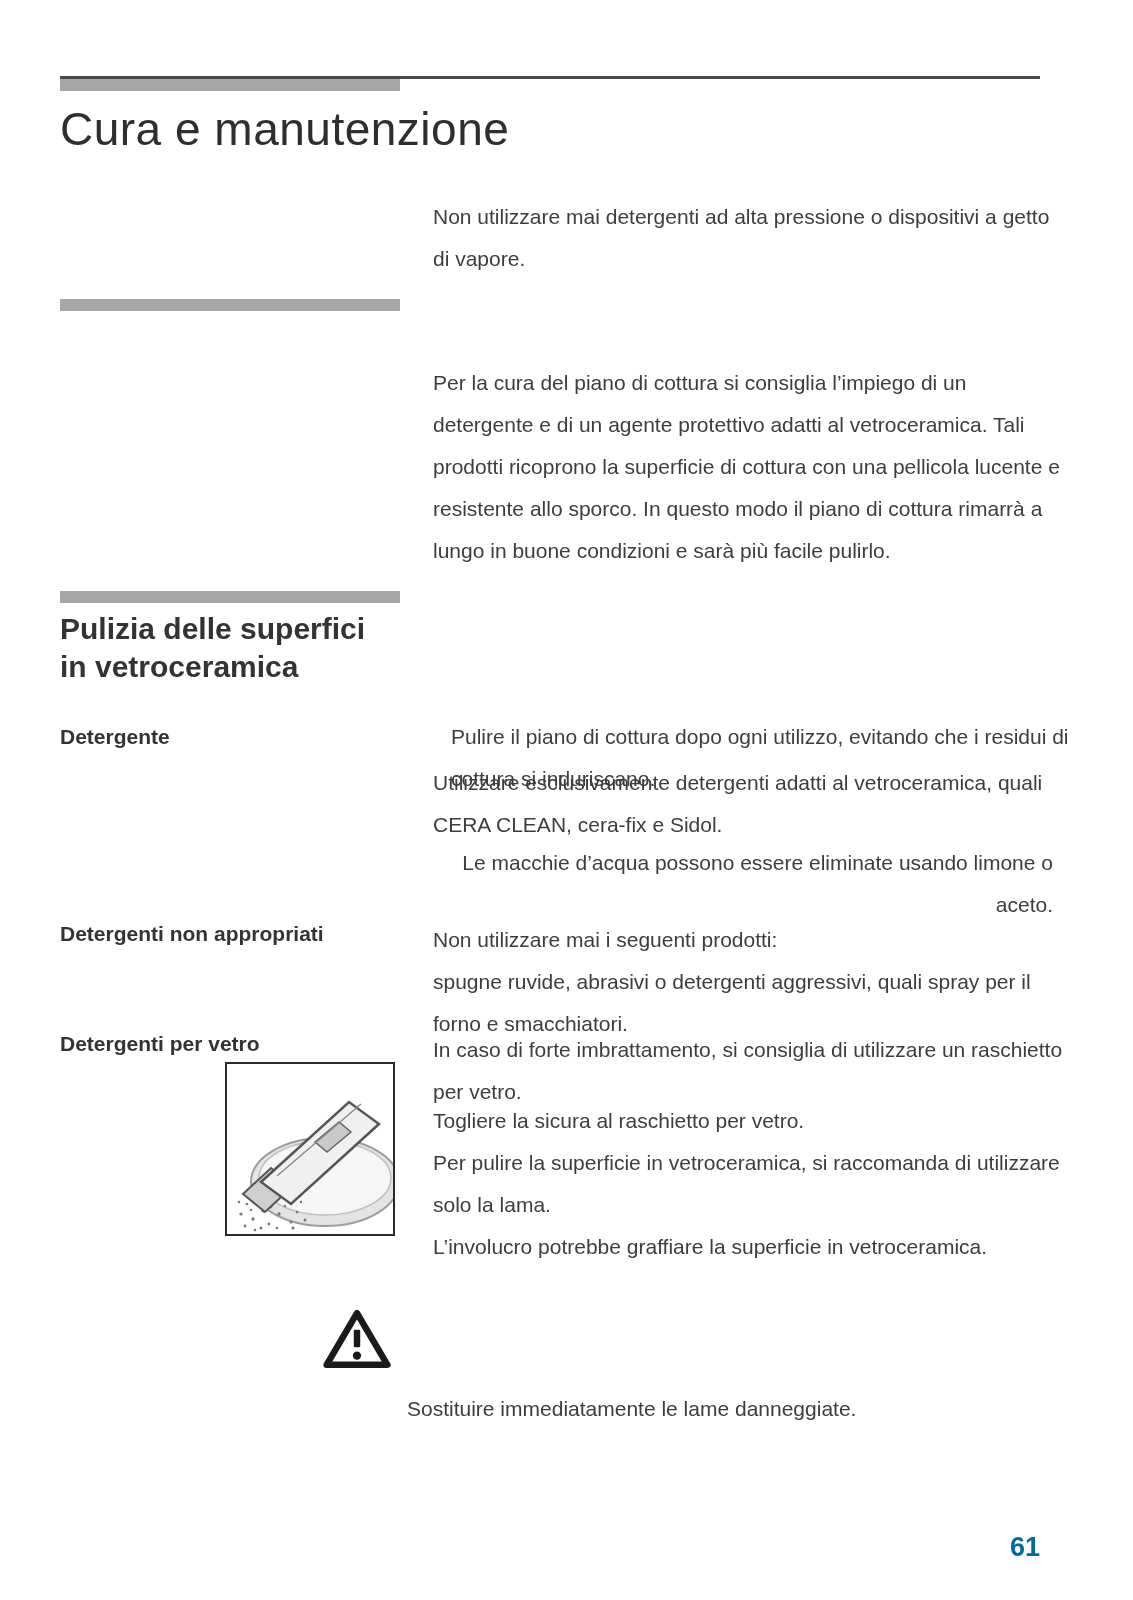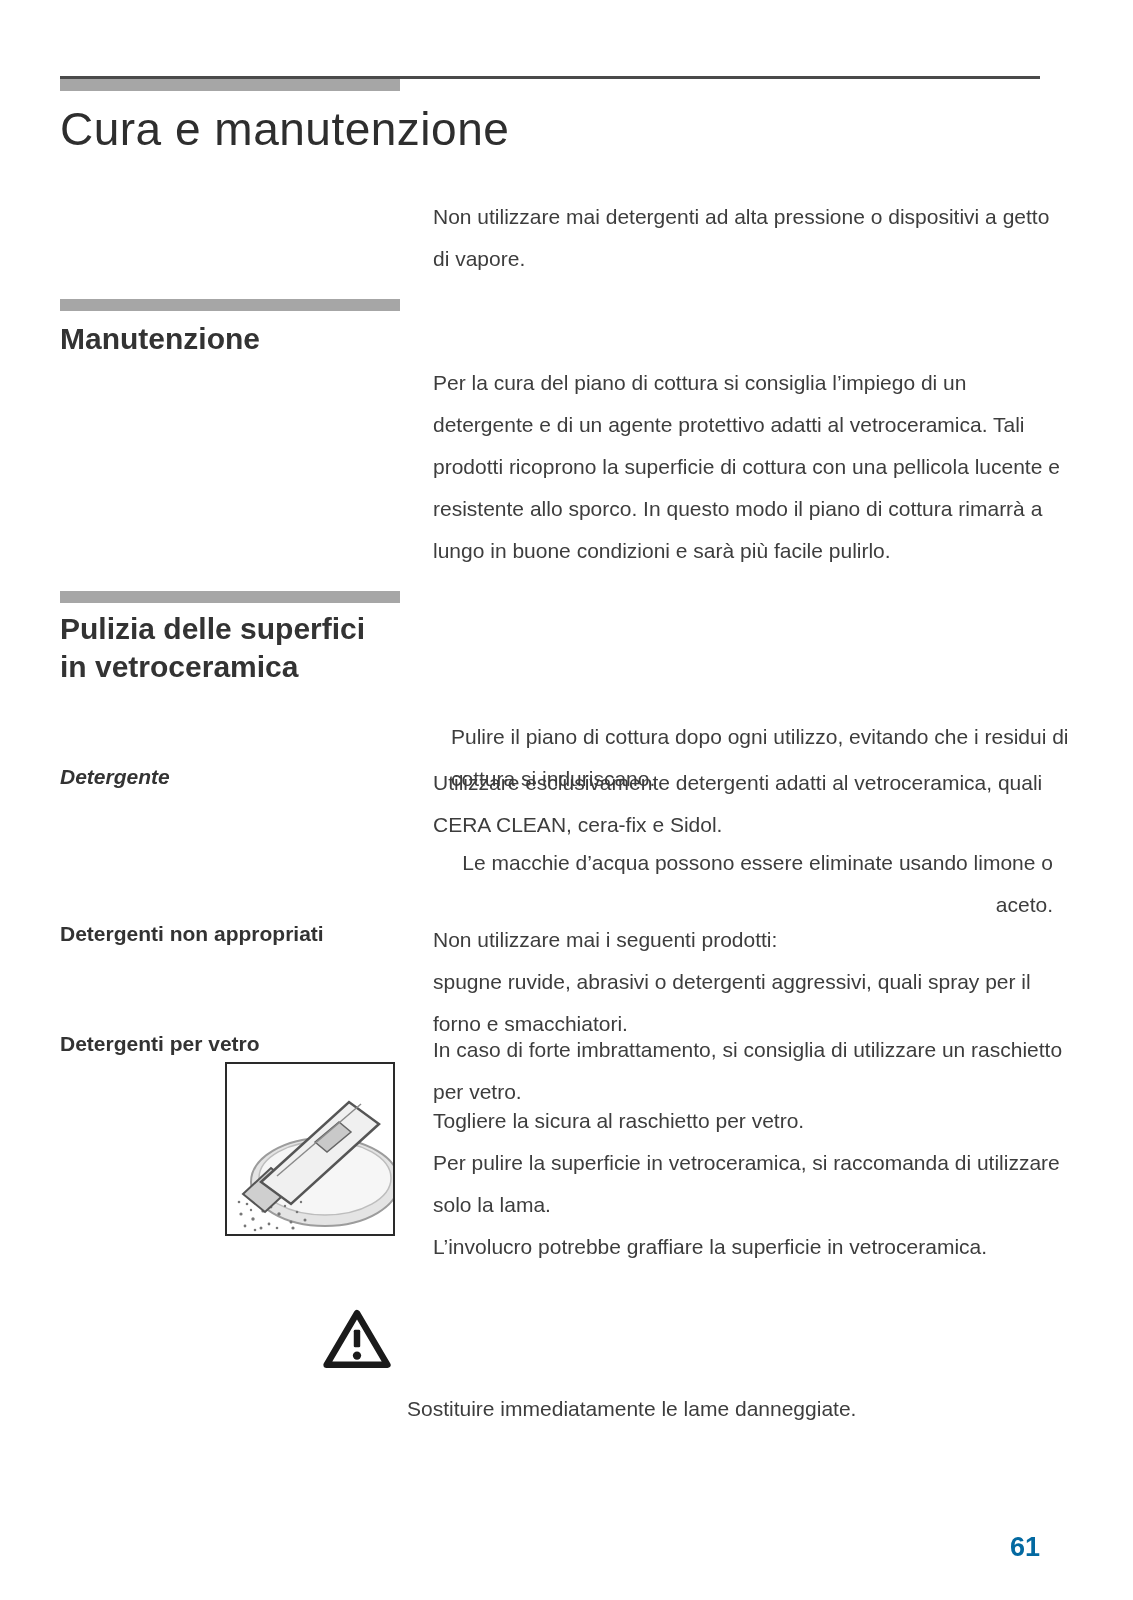--- a/index.html
+++ b/index.html
@@ -63,28 +63,27 @@
 <div class="page">
 
   <div class="abs rule" style="left:60px; top:76px; width:980px;"></div>
   <div class="abs graybar" style="left:60px; top:79px; width:340px;"></div>
 
   <div class="abs page-title" style="left:60px; top:102px;">Cura e manutenzione</div>
 
   <div class="abs body-text" style="left:433px; top:196px; width:620px;">Non utilizzare mai detergenti ad alta pressione o dispositivi a getto di vapore.</div>
 
   <div class="abs graybar" style="left:60px; top:299px; width:340px;"></div>
-  <div class="abs section-heading" style="left:60px; top:320px;">Manutenzione</div>
   <div class="abs body-text" style="left:433px; top:362px; width:630px;">Per la cura del piano di cottura si consiglia l’impiego di un detergente e di un agente protettivo adatti al vetroceramica. Tali prodotti ricoprono la superficie di cottura con una pellicola lucente e resistente allo sporco. In questo modo il piano di cottura rimarrà a lungo in buone condizioni e sarà più facile pulirlo.</div>
 
   <div class="abs graybar" style="left:60px; top:591px; width:340px;"></div>
   <div class="abs section-heading" style="left:60px; top:610px; width:320px;">Pulizia delle superfici in vetroceramica</div>
   <div class="abs body-text" style="left:451px; top:684px; width:620px;margin-top:32px;">Pulire il piano di cottura dopo ogni utilizzo, evitando che i residui di cottura si induriscano.</div>
 
-  <div class="abs label" style="left:60px; top:763px;font-style:italic;">Detergente</div>
+  <div class="abs label" style="left:60px; top:723px;">Detergente</div>
   <div class="abs body-text" style="left:433px; top:762px; width:630px;">Utilizzare esclusivamente detergenti adatti al vetroceramica, quali CERA CLEAN, cera-fix e Sidol.</div>
   <div class="abs body-text" style="left:433px; top:842px; width:620px;text-align:right;">Le macchie d’acqua possono essere eliminate usando limone o aceto.</div>
 
   <div class="abs label" style="left:60px; top:920px; width:360px;">Detergenti non appropriati</div>
   <div class="abs body-text pre" style="left:433px; top:919px; width:640px;">Non utilizzare mai i seguenti prodotti:
 spugne ruvide, abrasivi o detergenti aggressivi, quali spray per il forno e smacchiatori.</div>
 
   <div class="abs label" style="left:60px; top:1030px;">Detergenti per vetro</div>
   <div class="abs body-text" style="left:433px; top:1029px; width:650px;">In caso di forte imbrattamento, si consiglia di utilizzare un raschietto per vetro.</div>
 

